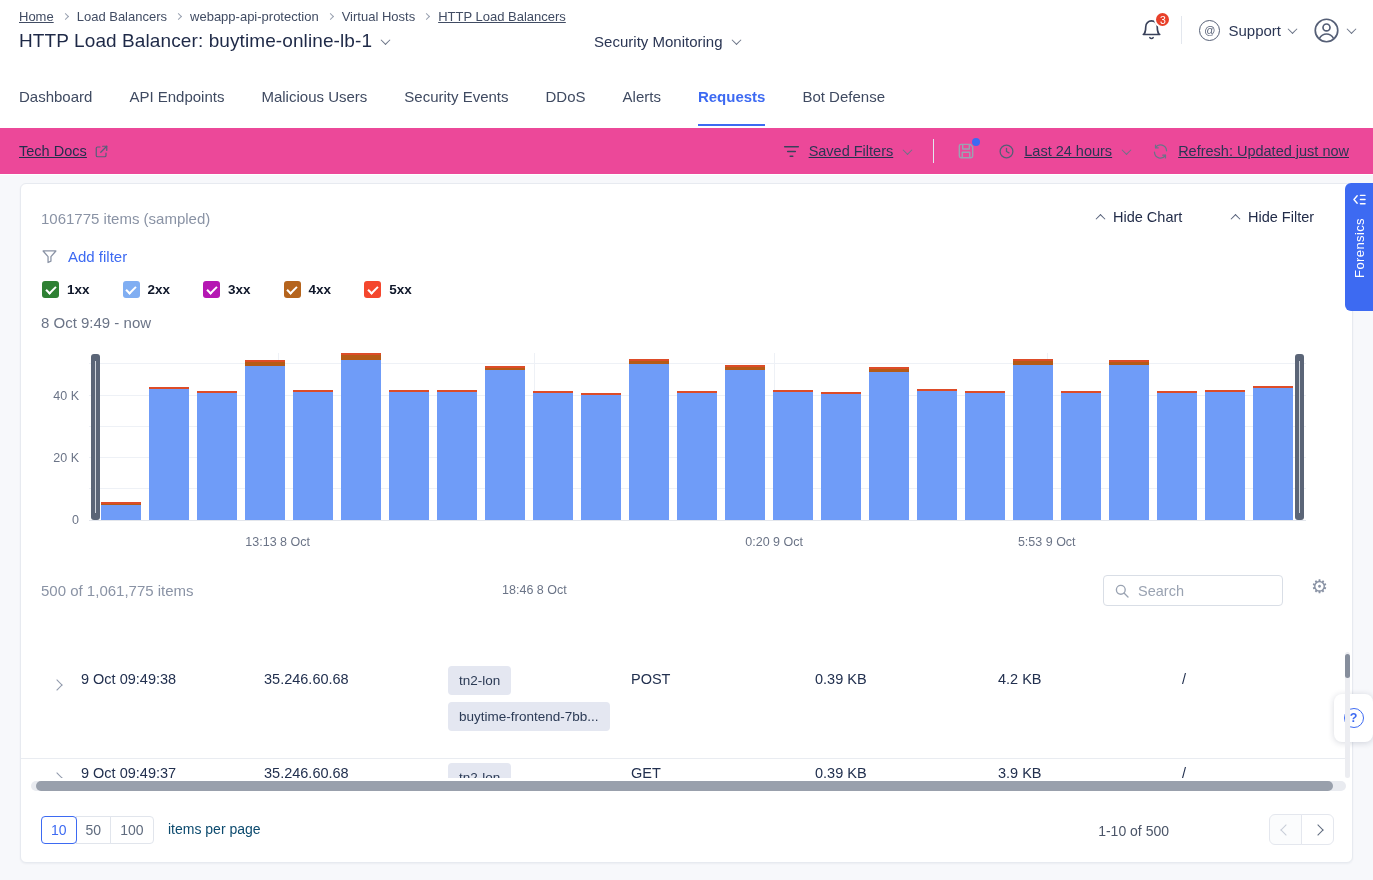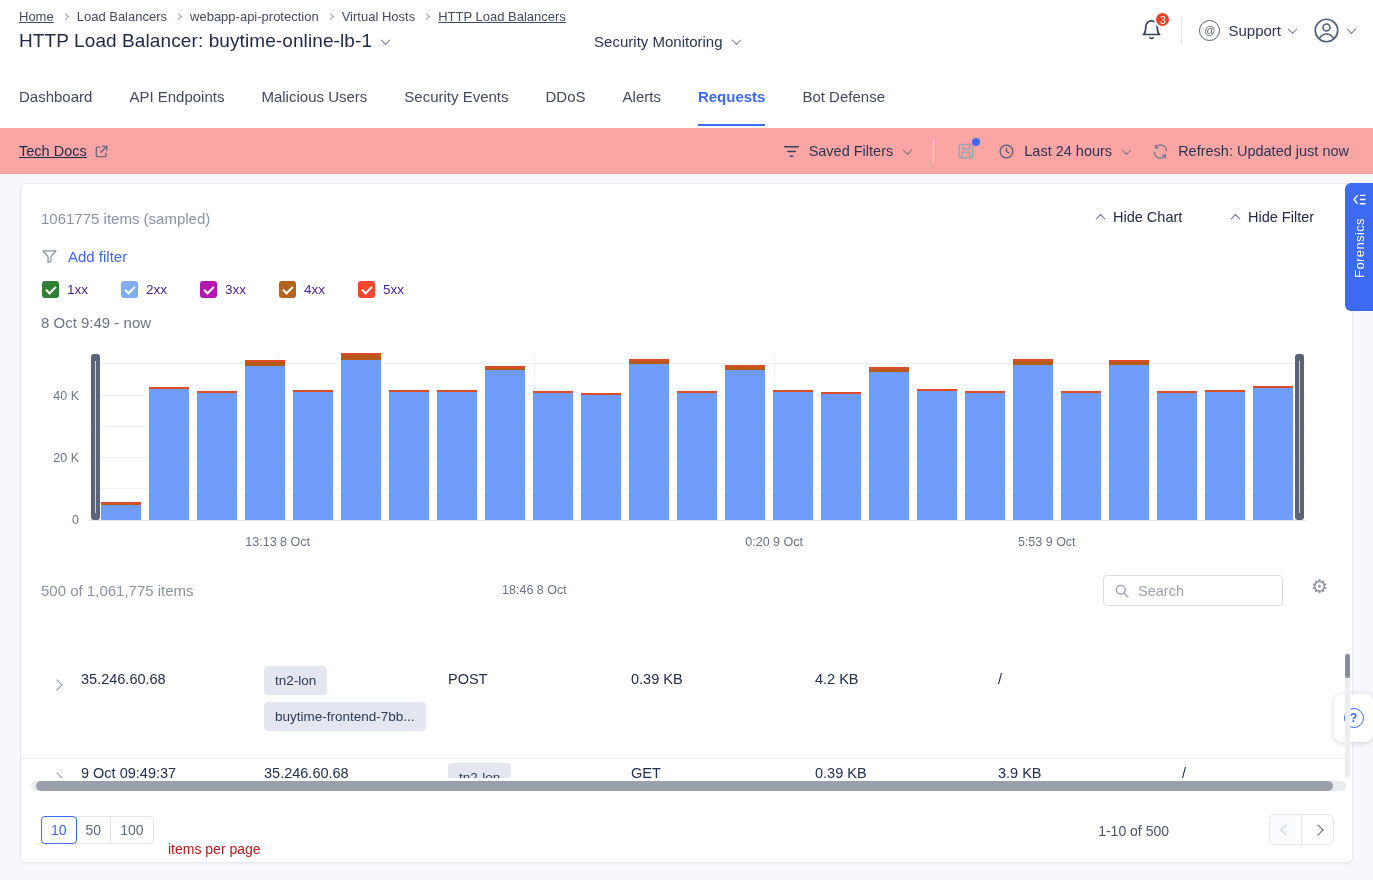--- a/index.html
+++ b/index.html
@@ -31,21 +31,21 @@
   .supgrp .cv,.avagrp .cv{color:#6b7487;}
   .at-circ{width:21px;height:21px;border:1.5px solid #555f76;border-radius:50%;display:flex;align-items:center;justify-content:center;
     font-size:11px;color:#555f76;}
 
   
   .tabbar{position:absolute;top:64px;left:0;width:1373px;height:62px;background:#fff;display:flex;gap:37px;padding:24px 0 0 19px;}
   .tab{font-size:15px;color:#3f4a61;padding-bottom:9px;cursor:pointer;white-space:nowrap;}
   .tab.active{color:#3d6af2;font-weight:700;border-bottom:2.5px solid #3d6af2;}
 
   
-  .toolbar{position:absolute;top:128px;left:0;width:1373px;height:46px;display:flex;align-items:center;background:#fca5a5;}
+  .toolbar{position:absolute;top:128px;left:0;width:1373px;height:46px;display:flex;align-items:center;background:#ec4899;text-decoration:underline;}
   .techdocs{margin-left:19px;display:flex;align-items:center;gap:7px;font-size:14.5px;color:#232e4d;}
   .techdocs u{cursor:pointer;font-weight:500;}
   .tb-right{margin-left:auto;display:flex;align-items:center;gap:22px;padding-right:24px;font-size:14.5px;color:#2b3654;}
   .tb-item{display:flex;align-items:center;gap:9px;cursor:pointer;}
   .tb-item .cv{color:#6b7487;margin-left:2px;}
   .savewrap{position:relative;width:20px;height:20px;}
   .bluedot{position:absolute;top:-3px;right:-4px;width:8px;height:8px;border-radius:50%;background:#3d6af2;}
 
   .pagebg{position:absolute;top:175px;left:0;width:1373px;height:705px;background:#f7f8fb;}
 
@@ -54,21 +54,21 @@
     border-radius:6px;box-shadow:0 1px 2px rgba(25,35,70,.05);}
   .itemscount{position:absolute;left:20px;top:26px;font-size:15px;color:#8a93a5;}
   .hidebtn{position:absolute;top:25px;display:flex;align-items:center;gap:9px;font-size:14.5px;color:#222c49;cursor:pointer;}
   .hidebtn .cv{color:#55607a;}
   #hideChart{left:1076px;} #hideFilter{left:1211px;}
   .addfilter{position:absolute;left:20px;top:64px;display:flex;align-items:center;gap:10px;font-size:15px;color:#3d6af2;font-weight:500;cursor:pointer;}
   .statusrow{position:absolute;left:21px;top:97px;display:flex;align-items:center;gap:33px;}
   .statgrp{display:flex;align-items:center;gap:8px;cursor:pointer;}
   .cb{width:17px;height:17px;border-radius:3px;position:relative;}
   .cb::after{content:"";position:absolute;left:5.5px;top:2.5px;width:4px;height:8px;border-right:2px solid #fff;border-bottom:2px solid #fff;transform:rotate(45deg);}
-  .statlbl{font-size:13.5px;color:#4c1d95;}
+  .statlbl{font-size:13.5px;color:#0f172a;font-weight:bold;}
   .rangelbl{position:absolute;left:20px;top:130px;font-size:15px;color:#6b7487;}
 
   
   .plot{position:absolute;left:68px;top:169px;width:1217px;height:168px;border-bottom:1px solid #e3e6ec;}
   .hline{position:absolute;left:0;width:100%;height:1px;background:#eef1f6;}
   .vline{position:absolute;top:0;width:1px;height:100%;background:#eef1f6;}
   .bar{position:absolute;bottom:0;width:40px;display:flex;flex-direction:column;justify-content:flex-end;}
   .bar .capline{width:100%;background:#dd4c28;}
   .bar .capbody{width:100%;background:#b55b17;}
   .bar .fill{width:100%;background:#6f9cf8;}
@@ -103,21 +103,21 @@
   .hscroll .thumb{position:absolute;left:5px;top:0;height:10px;width:1297px;background:#99a0ac;border-radius:6px;}
 
   
   .pager{position:absolute;left:0;top:630px;width:1333px;height:34px;}
   .sizegrp{position:absolute;left:20px;top:2px;display:flex;align-items:center;}
   .sizebtn{height:28px;min-width:35px;padding:0 9px;border:1px solid #e1e5ec;background:#fff;color:#5f6b7e;font-size:14px;
     display:flex;align-items:center;justify-content:center;cursor:pointer;margin-left:-1px;}
   .sizebtn:first-child{border-radius:4px 0 0 4px;margin-left:0;}
   .sizebtn:last-child{border-radius:0 4px 4px 0;}
   .sizebtn.active{border-color:#3d6af2;color:#3d6af2;z-index:2;border-radius:4px;}
-  .perpage{position:absolute;left:147px;top:27px;font-size:14px;color:#b91c1c;}
+  .perpage{position:absolute;left:147px;top:7px;font-size:14px;color:#0c4a6e;}
   .rangeinfo{position:absolute;right:185px;top:9px;font-size:14px;color:#4b5568;}
   .navgrp{position:absolute;right:20px;top:0;display:flex;}
   .navbtn{width:33px;height:31px;border:1px solid #e4e7ee;background:#fbfcfd;display:flex;align-items:center;justify-content:center;cursor:pointer;}
   .navbtn.prev{border-radius:6px 0 0 6px;color:#c7cdd8;}
   .navbtn.next{border-radius:0 6px 6px 0;margin-left:-1px;color:#5f6b7e;background:#fff;}
   .navbtn .cv{width:8px;height:8px;}
 
   
   .forensics{position:absolute;right:0;top:183px;width:28px;height:128px;background:#3d6af2;border-radius:6px 0 0 6px;
     display:flex;flex-direction:column;align-items:center;padding-top:10px;gap:12px;cursor:pointer;}
@@ -419,20 +419,21 @@
       <circle cx="8.5" cy="8.5" r="5.5"></circle>
         <path d="M12.8 12.8L17.5 17.5"></path>
     </svg>
     <input placeholder="Search" style="">
   </div>
   <span class="gear">⚙</span>
 
   <div id="tbody">
       <div class="trow tgrid row1">
         <span class="expander"><span class="cv right"></span></span>
+        <span class="td">9 Oct 09:49:38</span>
         <span class="td">35.246.60.68</span>
         <span class="td origincell">
           <span class="pill">tn2-lon</span>
           <span class="pill">buytime-frontend-7bb...</span>
         </span>
         <span class="td">POST</span>
         <span class="td">0.39 KB</span>
         <span class="td">4.2 KB</span>
         <span class="td">/</span>
       </div>

